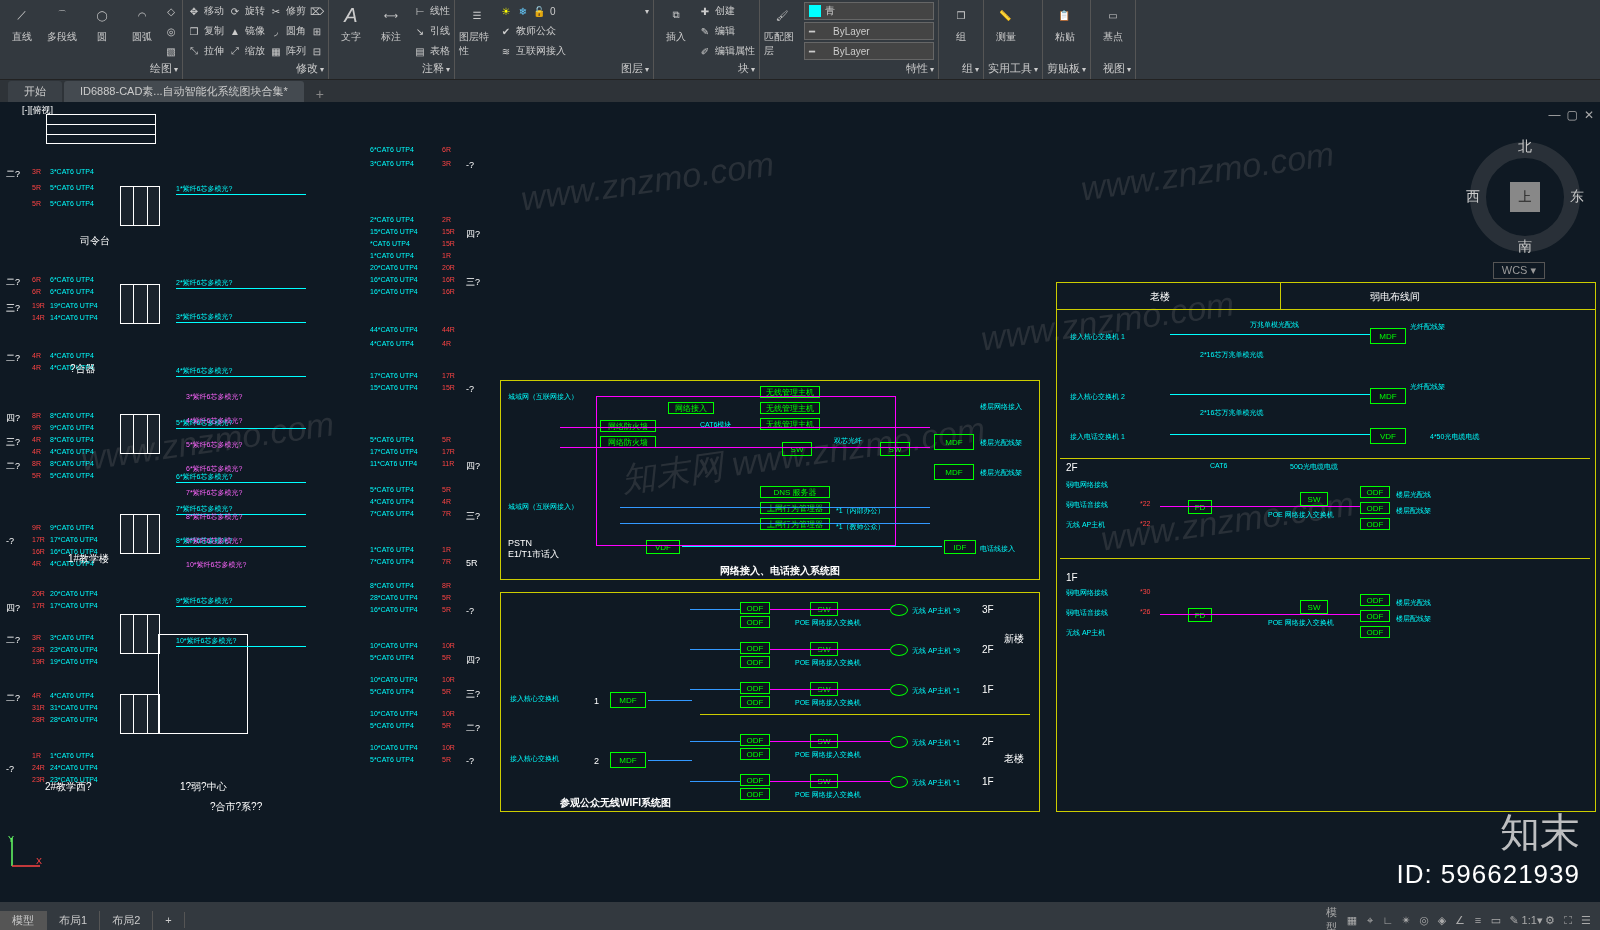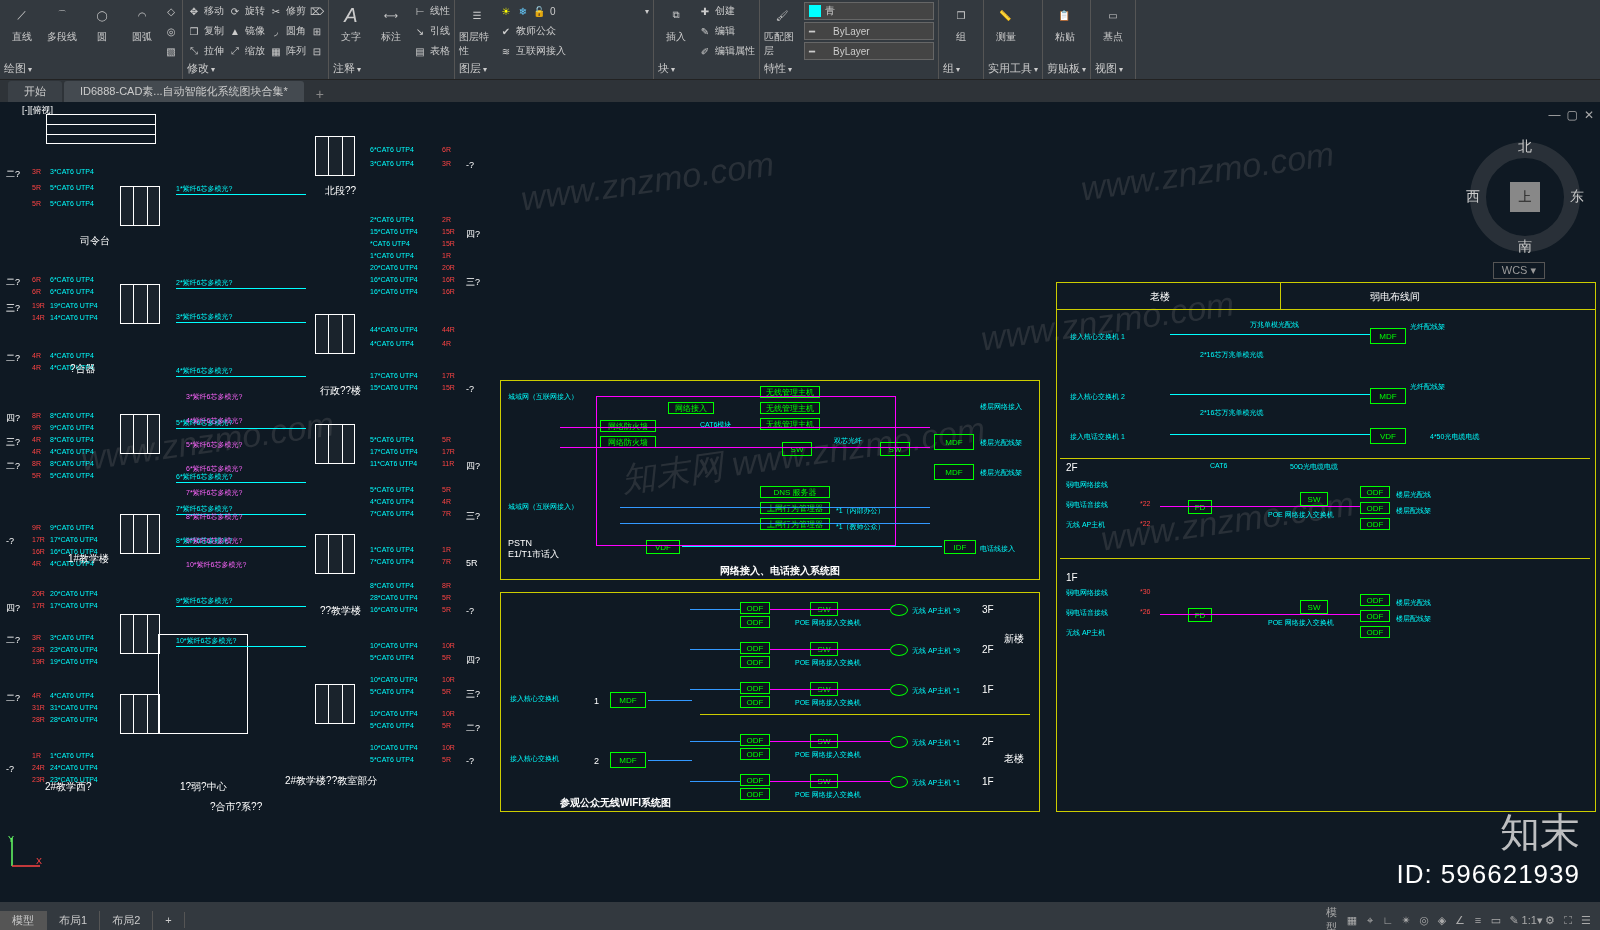--- a/index.html
+++ b/index.html
@@ -1,21 +1,21 @@
 <!DOCTYPE html>
 <html><head>
 <meta charset="utf-8">
 <style>
   *{box-sizing:border-box;margin:0;padding:0;font-family:"Microsoft YaHei",Arial,sans-serif;user-select:none}
   body{width:1600px;height:930px;background:#33393F;overflow:hidden;position:relative}
   
   .ribbon{background:#33393F;border-bottom:1px solid #222;height:80px;display:flex}
   .panel{border-right:1px solid #555;display:flex;flex-direction:column;justify-content:space-between;padding:2px 4px}
   .panel-body{display:flex;gap:4px;align-items:flex-start;height:62px}
-  .panel-title{color:#ccc;font-size:11px;text-align:left;padding-bottom:1px}
+  .panel-title{color:#ccc;font-size:11px;text-align:right;padding-bottom:1px}
   .col{display:flex;flex-direction:column;gap:2px}
   .big{display:flex;flex-direction:column;align-items:center;gap:2px;color:#ccc;font-size:10px;width:36px}
   .big .ic{width:26px;height:26px;display:flex;align-items:center;justify-content:center}
   .mini{display:flex;align-items:center;gap:3px;color:#ccc;font-size:10px;white-space:nowrap;height:18px}
   .mini .ic{width:14px;height:14px;display:flex;align-items:center;justify-content:center}
   .drop{color:#ccc;font-size:8px;margin-left:2px}
   .combo{background:#444;border:1px solid #666;color:#ccc;font-size:10px;height:18px;display:flex;align-items:center;padding:0 4px;min-width:130px}
   .swatch{width:12px;height:12px;background:#0ff;margin-right:4px}
   
   .doc-tabs{height:22px;background:#2E3338;display:flex;align-items:end;padding-left:8px;gap:0}
@@ -581,31 +581,20 @@
       <div style="position: absolute; left: 700px; top: 612px; width: 330px; height: 0px; border-top: 1px solid rgb(204, 204, 0);"></div>
     </div>
 
   <span class="subt" style="left:80px;top:132px">司令台</span>
   <span class="subt" style="left:70px;top:260px">?合器</span>
   <span class="subt" style="left:68px;top:450px">1#教学楼</span>
   <span class="subt" style="left:45px;top:678px">2#教学西?</span>
   <span class="subt" style="left:180px;top:678px">1?弱?中心</span>
   <span class="subt" style="left:210px;top:698px">?合市?系??</span>
 
-  <div style="position:absolute;left:265px;top:12px;width:230px;height:700px">
-    <div class="portbox" style="left:50px;top:22px"></div>
-    <div class="portbox" style="left:50px;top:200px"></div>
-    <div class="portbox" style="left:50px;top:310px"></div>
-    <div class="portbox" style="left:50px;top:420px"></div>
-    <div class="portbox" style="left:50px;top:570px"></div>
-    <span class="subt" style="left:60px;top:70px">北段??</span>
-    <span class="subt" style="left:55px;top:270px">行政??楼</span>
-    <span class="subt" style="left:55px;top:490px">??教学楼</span>
-    <span class="subt" style="left:20px;top:660px">2#教学楼??教室部分</span>
-  </div>
 
   <div class="boxy" style="left:500px;top:278px;width:540px;height:200px;border-color:#cc0"></div>
   <span class="subt" style="left:720px;top:462px;font-weight:bold">网络接入、电话接入系统图</span>
 
   <div class="boxg" style="left:600px;top:318px;width:56px;height:12px">网络防火墙</div>
   <div class="boxg" style="left:600px;top:334px;width:56px;height:12px">网络防火墙</div>
   <div class="boxg" style="left:668px;top:300px;width:46px;height:12px">网络接入</div>
   <div class="boxg" style="left:760px;top:284px;width:60px;height:12px">无线管理主机</div>
   <div class="boxg" style="left:760px;top:300px;width:60px;height:12px">无线管理主机</div>
   <div class="boxg" style="left:760px;top:316px;width:60px;height:12px">无线管理主机</div>

